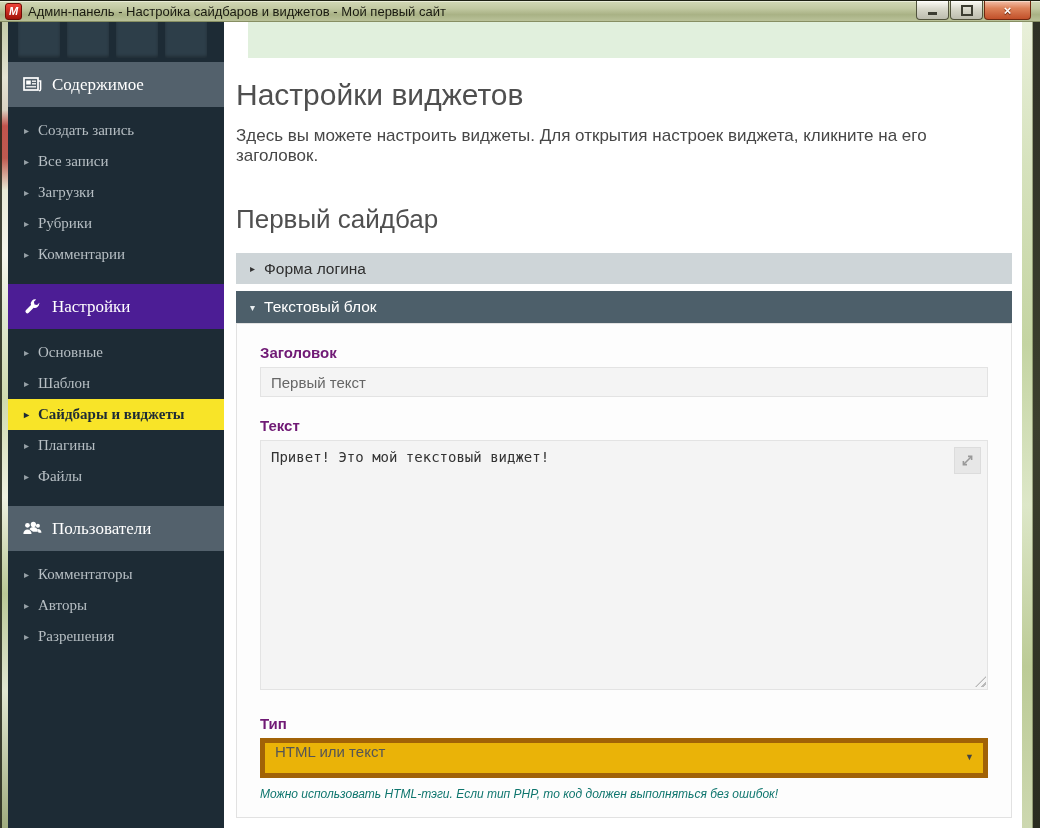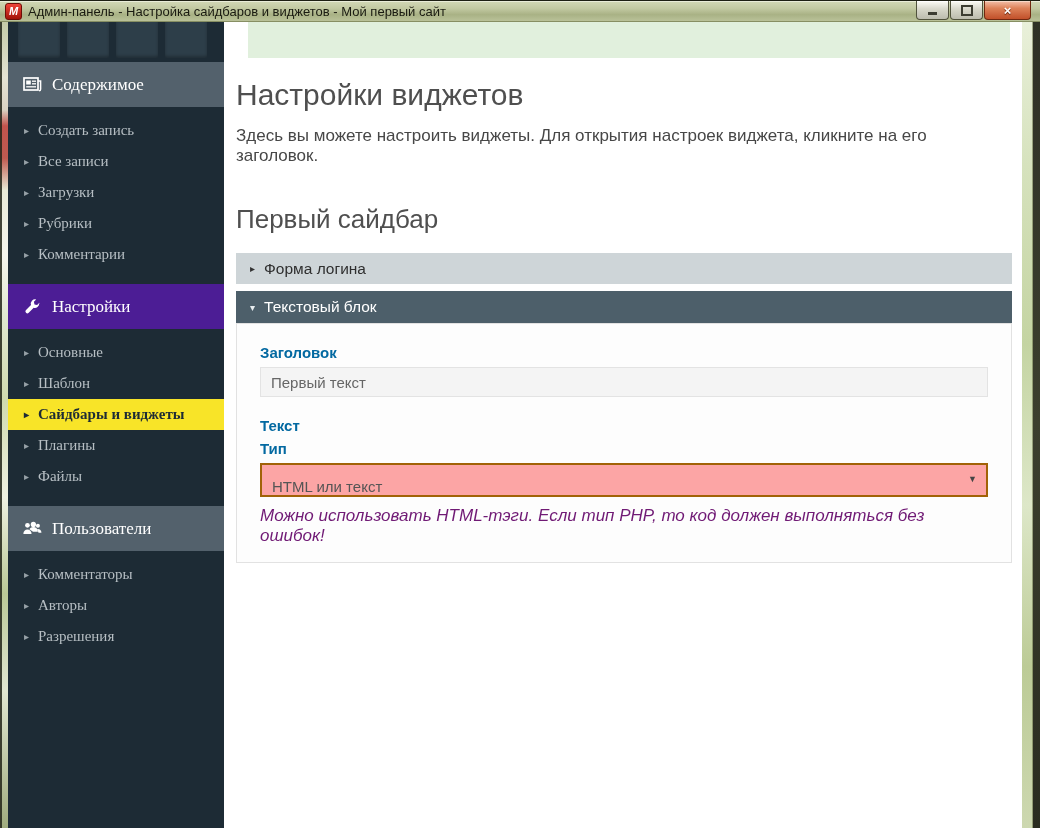--- a/index.html
+++ b/index.html
@@ -58,36 +58,36 @@
   h2.section-title{margin:38px 0 0 0;font-size:26px;font-weight:400;color:#4f4f4f;}
 
   .widget-collapsed{margin-top:18px;height:31px;background:#ced5d8;color:#2f2f2f;display:flex;align-items:center;
     font-size:15.5px;padding-left:14px;cursor:pointer;}
   .widget-collapsed .tri{font-size:10px;color:#333;margin-right:9px;}
   .widget-expanded-header{margin-top:7px;height:32px;background:#4d5f6a;color:#fff;display:flex;align-items:center;
     font-size:15.5px;padding-left:14px;cursor:pointer;}
   .widget-expanded-header .tri{font-size:10px;color:#e8edf0;margin-right:9px;}
 
   .panel{border:1px solid #e2e2e2;background:#fdfdfd;padding:20px 23px 16px 23px;}
-  .field-label{font-size:15px;font-weight:bold;color:#0369a1;margin:0 0 6px 0;}
+  .field-label{font-size:15px;font-weight:bold;color:#701a75;margin:0 0 6px 0;}
   .text-input{display:block;width:100%;box-sizing:border-box;height:30px;background:#f4f4f4;border:1px solid #e3e3e3;
     color:#666;font-size:15px;padding:4px 10px;font-family:"Liberation Sans",sans-serif;outline:none;}
   .textarea-wrap{position:relative;margin-bottom:25px;}
   .text-area{display:block;width:100%;box-sizing:border-box;height:250px;background:#f4f4f4;border:1px solid #e3e3e3;
     color:#333;font-size:14px;padding:8px 10px;font-family:"DejaVu Sans Mono",monospace;resize:none;outline:none;}
   .expand-btn{position:absolute;top:7px;right:7px;width:25px;height:25px;background:#e7e7e7;border:1px solid #dcdcdc;
     display:flex;align-items:center;justify-content:center;cursor:pointer;}
   .resize-handle{position:absolute;right:2px;bottom:3px;width:11px;height:11px;cursor:nwse-resize;
     background:repeating-linear-gradient(135deg,transparent 0 3px,#b9b9b9 3px 4.5px);
     clip-path:polygon(100% 0,100% 100%,0 100%);}
   .gap20{height:20px;}
-  .select-box{position:relative;height:30px;background:#fca5a5;border:2px solid #a16207;display:flex;align-items:flex-end;
+  .select-box{position:relative;height:30px;background:#eab308;border:5px solid #a16207;display:flex;align-items:flex-start;
     padding:0 10px;font-size:15px;color:#555;cursor:pointer;}
   .select-arrow{position:absolute;right:9px;top:9px;font-size:9px;color:#444;}
-  .field-note{margin:9px 0 0 0;font-size:17px;font-style:italic;color:#701a75;}
+  .field-note{margin:9px 0 0 0;font-size:12px;font-style:italic;color:#0f766e;}
 </style>
 </head>
 <body>
 
 <div id="window">
 
   <div class="titlebar">
     <div class="win-ico">M</div>
     <div class="win-title">Админ-панель - Настройка сайдбаров и виджетов - Мой первый сайт</div>
     <div class="win-ctrls">
@@ -228,20 +228,31 @@
       <span class="tri">▾</span>
       <span>Текстовый блок</span>
     </div>
 
     <div class="panel">
       <p class="field-label">Заголовок</p>
       <input class="text-input" type="text" value="Первый текст" style="">
 
       <div class="gap20"></div>
       <p class="field-label">Текст</p>
+      <div class="textarea-wrap">
+        <textarea class="text-area" style="">Привет! Это мой текстовый виджет!</textarea>
+        <div class="expand-btn">
+          <svg width="13" height="13" viewBox="0 0 13 13">
+            <line x1="3" y1="10" x2="10" y2="3" stroke="#9a9a9a" stroke-width="1.6"></line>
+            <path d="M7 2.4h3.6V6" fill="none" stroke="#9a9a9a" stroke-width="1.6"></path>
+            <path d="M6 10.6H2.4V7" fill="none" stroke="#9a9a9a" stroke-width="1.6"></path>
+          </svg>
+        </div>
+        <div class="resize-handle"></div>
+      </div>
 
       <p class="field-label">Тип</p>
       <div class="select-box">
         <span>HTML или текст</span>
         <span class="select-arrow">▼</span>
       </div>
       <p class="field-note">Можно использовать HTML-тэги. Если тип PHP, то код должен выполняться без ошибок!</p>
     </div>
 
   </div>

